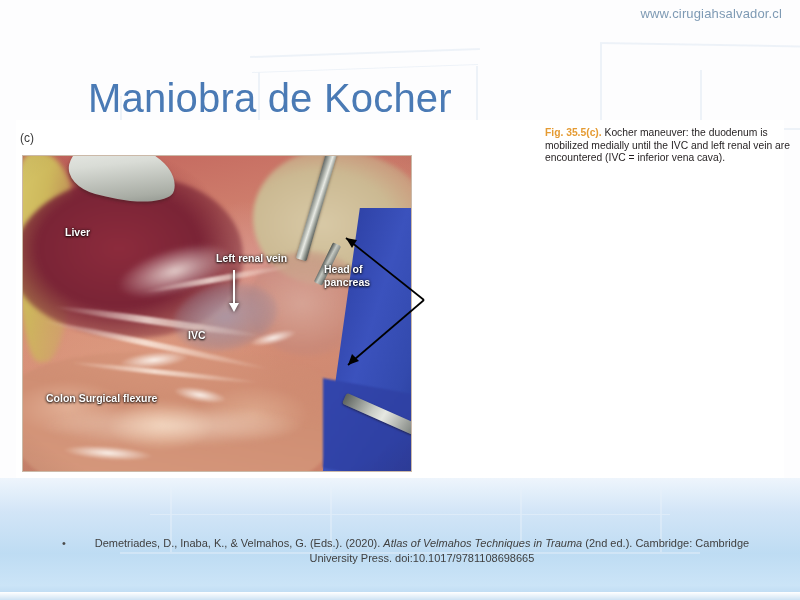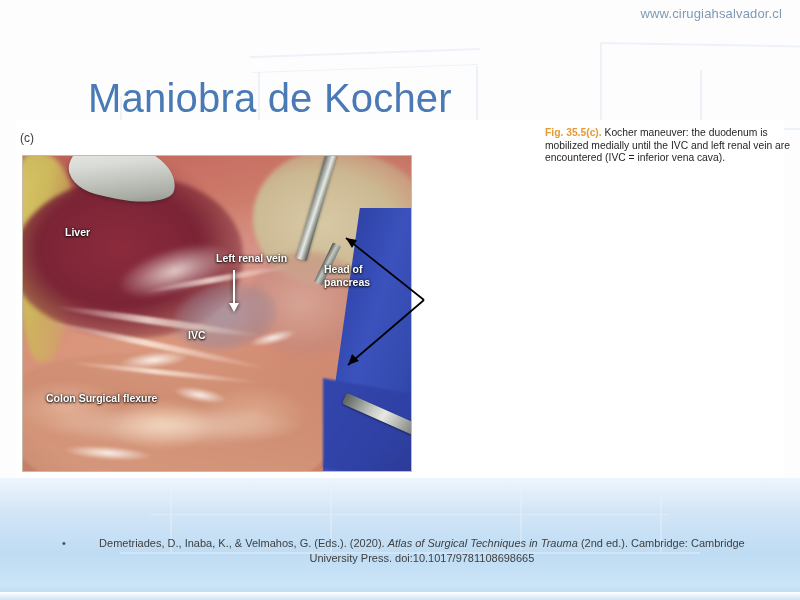--- a/index.html
+++ b/index.html
@@ -306,16 +306,16 @@
       <div class="wm-line" style="left:520px;top:10px;width:2px;height:62px;background:#e9f2fb;"></div>
       <div class="wm-line" style="left:660px;top:6px;width:2px;height:68px;background:#e9f2fb;"></div>
       <div class="wm-line" style="left:120px;top:74px;width:580px;height:2px;background:#e9f2fb;"></div>
       <div class="wm-line" style="left:150px;top:36px;width:520px;height:1px;background:#eef5fc;"></div>
     </div>
   </div>
   <div id="bottom-edge"></div>
 
   <div id="citation-row">
     <span id="citation-bullet">•</span>
-    <span id="citation-text"><span>Demetriades, D., Inaba, K., &amp; Velmahos, G. (Eds.). (2020). </span><em>Atlas of Surgical Techniques in Trauma</em><span> (2nd ed.). Cambridge: Cambridge University Press. doi:10.1017/9781108698665</span></span>
+    <span id="citation-text"><span>Demetriades, D., Inaba, K., &amp; Velmahos, G. (Eds.). (2020). </span><em>Atlas of Velmahos Techniques in Trauma</em><span> (2nd ed.). Cambridge: Cambridge University Press. doi:10.1017/9781108698665</span></span>
   </div>
 
 </div>
 
 </body></html>

